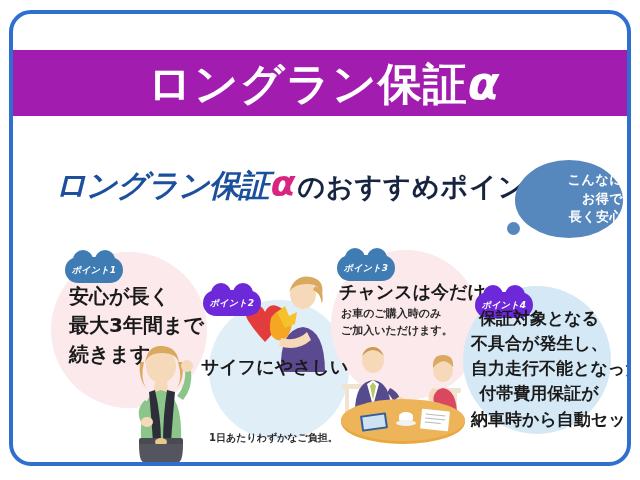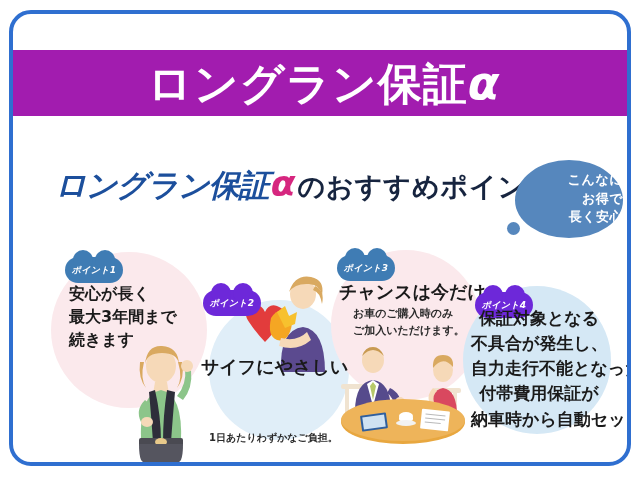--- a/index.html
+++ b/index.html
@@ -173,25 +173,25 @@
     white-space: nowrap;
   }
   .pt-sub {
     position: absolute;
     color: #2a2a2a;
     font-weight: bold;
     line-height: 1.5;
     white-space: nowrap;
   }
 
-  #p1-text { left: 56px; top: 268px; font-size: 16px; }
+  #p1-text { left: 56px; top: 268px; font-size: 20px; }
   #p2-text { left: 188px; top: 340px; font-size: 18px; }
   #p2-sub  { left: 196px; top: 368px; font-size: 10px; margin-top: 48px; }
   #p3-text { left: 326px; top: 265px; font-size: 18px; }
-  #p3-sub  { left: 340px; top: 292px; font-size: 11px; }
+  #p3-sub  { left: 328px; top: 292px; font-size: 11px; }
   #p4-text {
     left: 458px; top: 292px; font-size: 17px;
     text-align: center; width: 136px; line-height: 1.48;
   }
 
   
   .illus { position: absolute; }
 
   
   #illus-woman-green { left: 112px; top: 330px; width: 78px; height: 118px; }

